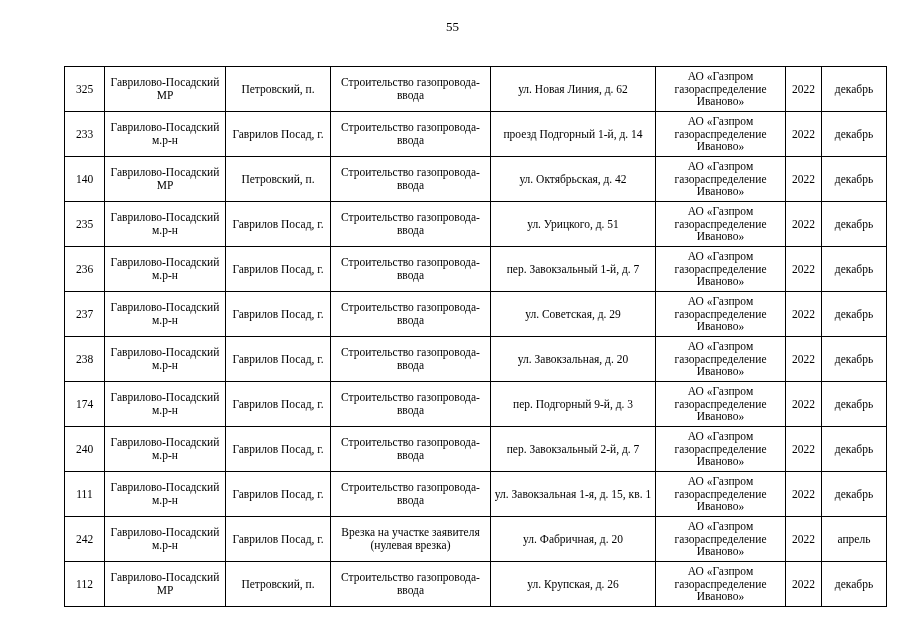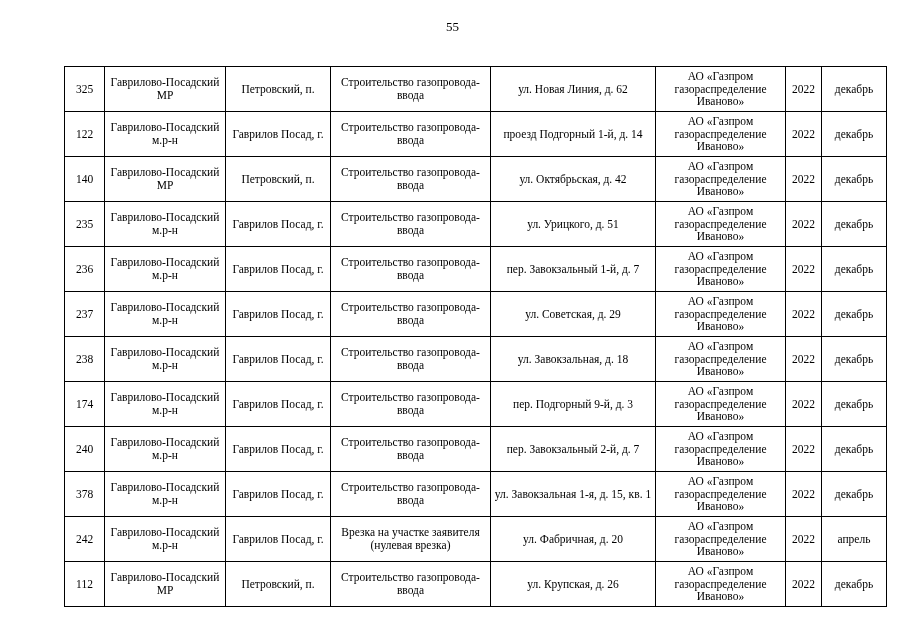--- a/index.html
+++ b/index.html
@@ -80,21 +80,21 @@
       <td>325</td>
       <td>Гаврилово-Посадский МР</td>
       <td>Петровский, п.</td>
       <td>Строительство газопровода-ввода</td>
       <td>ул. Новая Линия, д. 62</td>
       <td>АО «Газпром газораспределение Иваново»</td>
       <td>2022</td>
       <td>декабрь</td>
     </tr>
         <tr>
-      <td>122</td>
+      <td>233</td>
       <td>Гаврилово-Посадский м.р-н</td>
       <td>Гаврилов Посад, г.</td>
       <td>Строительство газопровода-ввода</td>
       <td>проезд Подгорный 1-й, д. 14</td>
       <td>АО «Газпром газораспределение Иваново»</td>
       <td>2022</td>
       <td>декабрь</td>
     </tr>
         <tr>
       <td>140</td>
@@ -134,21 +134,21 @@
       <td>ул. Советская, д. 29</td>
       <td>АО «Газпром газораспределение Иваново»</td>
       <td>2022</td>
       <td>декабрь</td>
     </tr>
         <tr>
       <td>238</td>
       <td>Гаврилово-Посадский м.р-н</td>
       <td>Гаврилов Посад, г.</td>
       <td>Строительство газопровода-ввода</td>
-      <td>ул. Завокзальная, д. 18</td>
+      <td>ул. Завокзальная, д. 20</td>
       <td>АО «Газпром газораспределение Иваново»</td>
       <td>2022</td>
       <td>декабрь</td>
     </tr>
         <tr>
       <td>174</td>
       <td>Гаврилово-Посадский м.р-н</td>
       <td>Гаврилов Посад, г.</td>
       <td>Строительство газопровода-ввода</td>
       <td>пер. Подгорный 9-й, д. 3</td>
@@ -160,21 +160,21 @@
       <td>240</td>
       <td>Гаврилово-Посадский м.р-н</td>
       <td>Гаврилов Посад, г.</td>
       <td>Строительство газопровода-ввода</td>
       <td>пер. Завокзальный 2-й, д. 7</td>
       <td>АО «Газпром газораспределение Иваново»</td>
       <td>2022</td>
       <td>декабрь</td>
     </tr>
         <tr>
-      <td>378</td>
+      <td>111</td>
       <td>Гаврилово-Посадский м.р-н</td>
       <td>Гаврилов Посад, г.</td>
       <td>Строительство газопровода-ввода</td>
       <td>ул. Завокзальная 1-я, д. 15, кв. 1</td>
       <td>АО «Газпром газораспределение Иваново»</td>
       <td>2022</td>
       <td>декабрь</td>
     </tr>
         <tr>
       <td>242</td>

